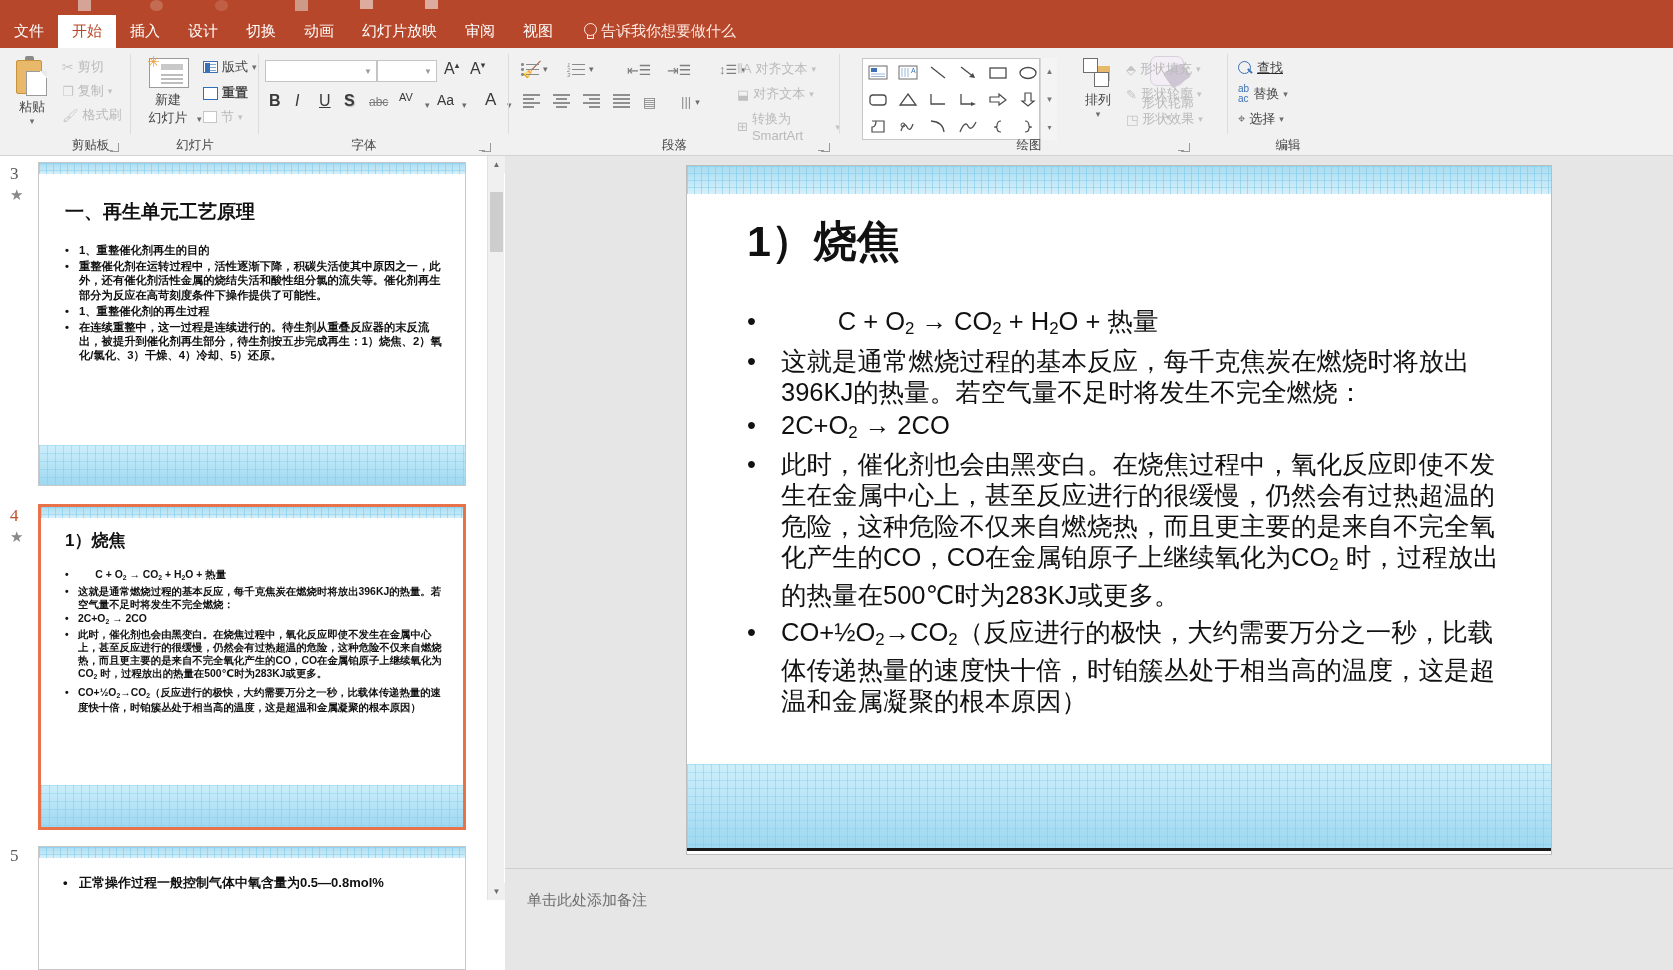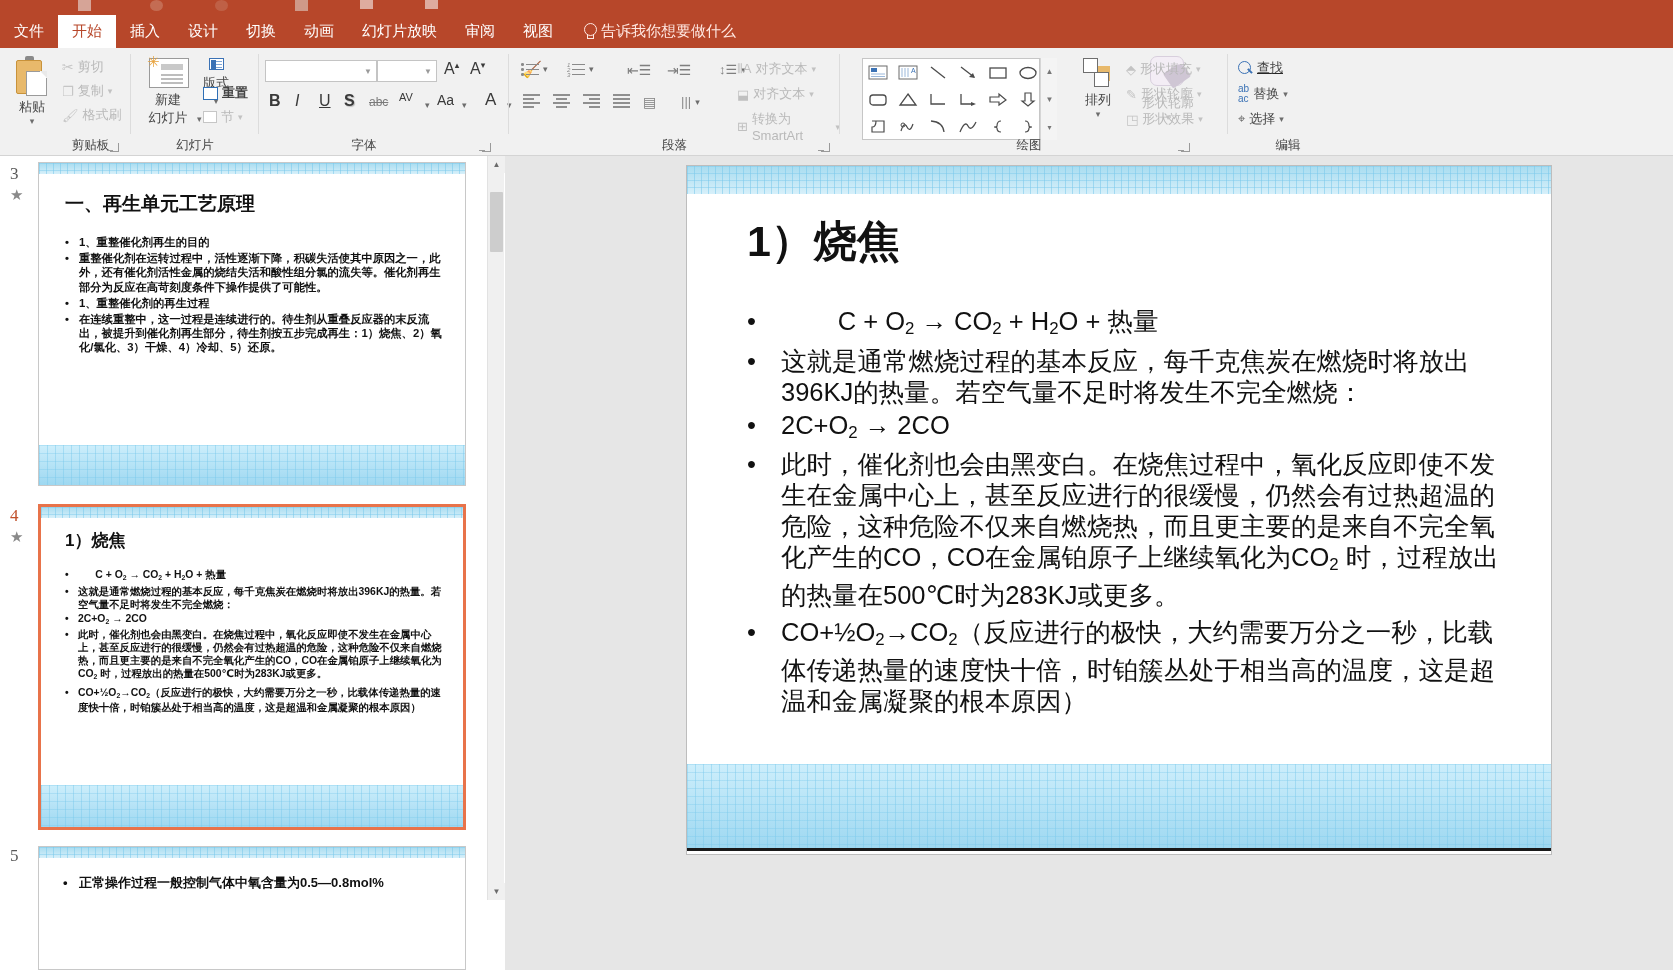--- a/index.html
+++ b/index.html
@@ -231,21 +231,21 @@
           <div class="bar"></div>
         <div class="ln" style="top:18px;"></div>
           <div class="ln" style="top:22px;"></div>
           <div class="ln" style="top:26px;"></div>
         <div class="star">✳</div>
       </div>
       <div class="lbl" style="margin-top:1px;">新建</div>
       <div class="lbl">幻灯片</div>
     </div>
     <div class="cdrop" style="position:absolute;left:66px;top:66px;">▾</div>
-    <div class="btn-h" style="left:72px;top:10px;flex-direction:column;">
+    <div class="btn-h" style="left:72px;top:10px;">
       <span class="miniSlide">
           <i></i>
           <u></u>
         </span>
       <span class="lbl">版式</span>
       <span class="cdrop">▾</span>
     </div>
     <div class="btn-h" style="left:72px;top:36px;">
       <span class="resetIco"></span>
       <span class="lbl" style="font-weight:bold;">重置</span>
@@ -563,21 +563,21 @@
 
   <div id="thumbpane">
 
     <div class="thumbrow" style="top:6px;height:328px;">
       <div class="thumbnum">3</div>
       <div class="thumbstar">★</div>
       <div class="thumb" style="height:324px;">
         <div class="bandTop" style="top:0;height:11px;"></div>
         <div class="bandBottom" style="bottom:0;height:40px;"></div>
         <div style="position:absolute;left:26px;top:28px;right:16px;">
-          <div class="slideTitle" style="font-size:19px;">一、再生单元工艺原理</div>
+          <div class="slideTitle" style="font-size:19px;margin-top:8px;">一、再生单元工艺原理</div>
           <div style="margin-top:18px;font-size:11.3px;line-height:14.2px;font-weight:bold;color:#111;">
             <div class="bl">
                 <span class="dot" style="width:14px;">•</span>
                 <span class="tx">1、重整催化剂再生的目的</span>
               </div>
             <div class="bl" style="margin-top:2px;">
                 <span class="dot" style="width:14px;">•</span>
                 <span class="tx">重整催化剂在运转过程中，活性逐渐下降，积碳失活使其中原因之一，此外，还有催化剂活性金属的烧结失活和酸性组分氯的流失等。催化剂再生部分为反应在高苛刻度条件下操作提供了可能性。</span>
               </div>
             <div class="bl" style="margin-top:2px;">
@@ -675,14 +675,17 @@
             <span class="tx">此时，催化剂也会由黑变白。在烧焦过程中，氧化反应即使不发生在金属中心上，甚至反应进行的很缓慢，仍然会有过热超温的危险，这种危险不仅来自燃烧热，而且更主要的是来自不完全氧化产生的CO，CO在金属铂原子上继续氧化为CO<sub>2</sub> 时，过程放出的热量在500℃时为283KJ或更多。</span>
           </div>
           <div class="bl" style="margin-top:6px;">
             <span class="dot" style="width:34px;">•</span>
             <span class="tx">CO+½O<sub>2</sub>→CO<sub>2</sub>（反应进行的极快，大约需要万分之一秒，比载体传递热量的速度快十倍，时铂簇丛处于相当高的温度，这是超温和金属凝聚的根本原因）</span>
           </div>
         </div>
       </div>
     </div>
 
+    <div id="notespane">
+      <div id="notestext">单击此处添加备注</div>
+    </div>
   </div>
 </div>
 
 </body></html>

